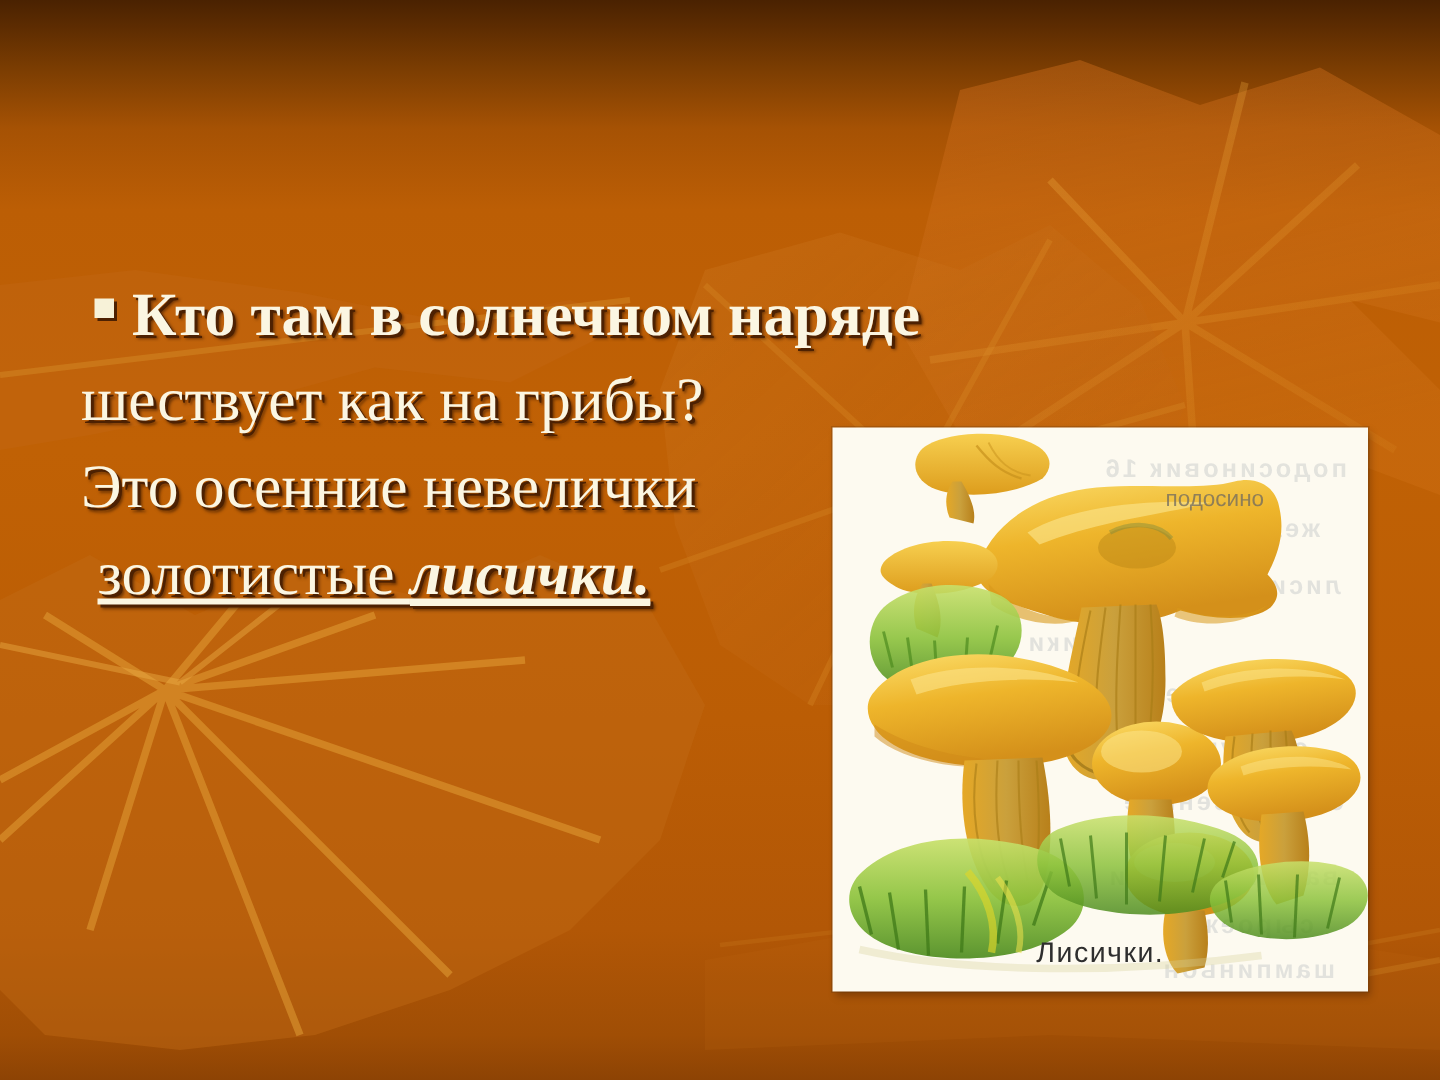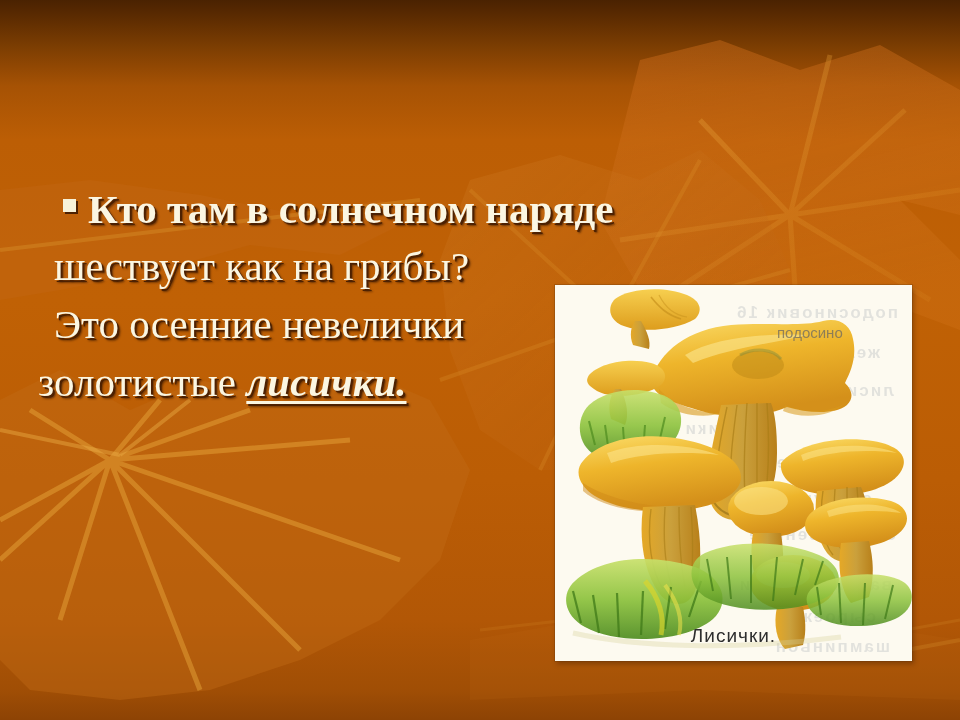--- a/index.html
+++ b/index.html
@@ -39,21 +39,21 @@
     font-size:41px;
     line-height:1;
     letter-spacing:0px;
     text-shadow:
       2px 2px 0px #4d2102,
       3px 3px 2px rgba(40,14,0,.55);
   }
   .line1{left:88px;top:189px;font-weight:bold;}
   .line2{left:54px;top:246px;}
   .line3{left:54px;top:304px;}
-  .line4{left:38px;top:362px;}
+  .line4{left:65px;top:362px;text-decoration:underline;}
 
   .bullet{
     position:absolute;left:63px;top:199px;
     width:13px;height:13px;
     background:#f7f2d8;
     box-shadow:2px 2px 0px #4d2102;
   }
 
   .emph{
     font-weight:bold;font-style:italic;

